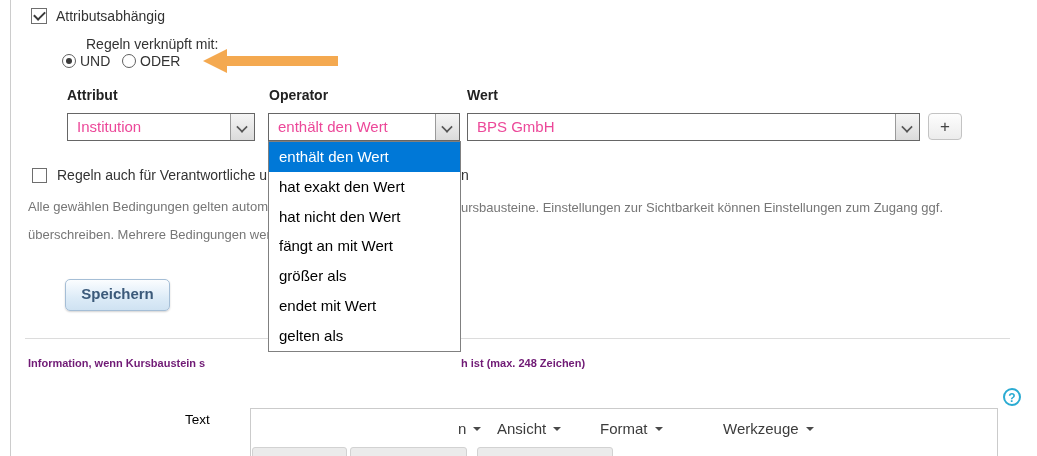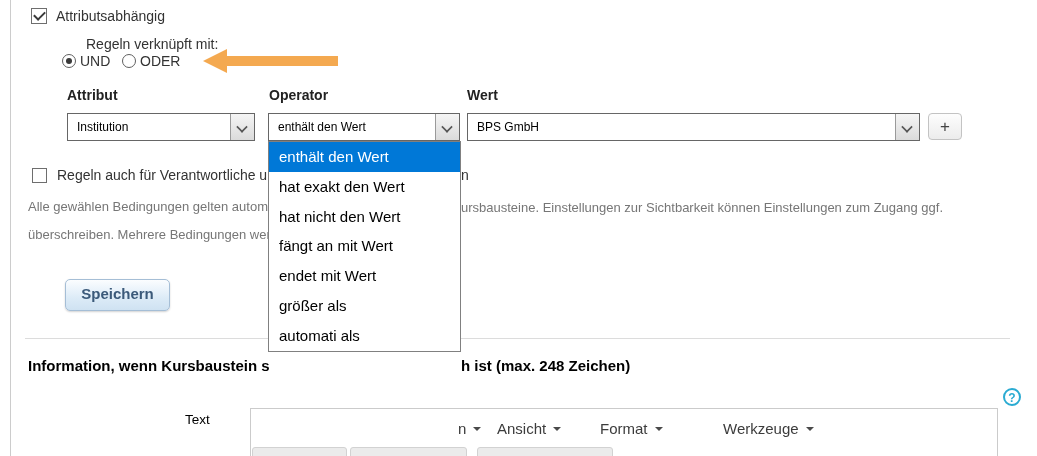--- a/index.html
+++ b/index.html
@@ -21,21 +21,21 @@
   .lbl{font-size:14px;color:#333;white-space:nowrap;}
   .hdr{font-size:14px;font-weight:bold;color:#222;white-space:nowrap;}
 
   
   .arrow-head{width:0;height:0;border-top:12px solid transparent;border-bottom:12px solid transparent;
               border-right:24px solid #f4a950;}
   .arrow-tail{background:#f4a950;height:10px;width:112px;}
 
   
   .select{height:28px;background:#fff;border:1px solid #666;box-sizing:border-box;}
-  .select .val{position:absolute;left:9px;top:0;line-height:26px;font-size:12px;color:#000000;white-space:nowrap;}
+  .select .val{position:absolute;left:9px;top:0;line-height:26px;font-size:15px;color:#ec4899;white-space:nowrap;}
   .chev-cell{position:absolute;right:0;top:0;bottom:0;width:23px;border-left:1px solid #9a9a9a;
              background:linear-gradient(#f5f5f5,#dbdbdb);}
   .chev{position:absolute;left:6px;top:8px;width:8px;height:8px;
         border-right:2px solid #555;border-bottom:2px solid #555;transform:rotate(45deg) scale(.8);}
 
   .plus-btn{width:34px;height:27px;border:1px solid #c3c3c3;border-radius:4px;
             background:linear-gradient(#fdfdfd,#ececec);font-size:17px;color:#444;
             text-align:center;line-height:25px;box-sizing:border-box;cursor:pointer;}
 
   
@@ -47,21 +47,21 @@
 
   .note{font-size:13px;color:#767676;white-space:nowrap;}
 
   .save-btn{width:103px;height:30px;border:1px solid #a5bed6;border-radius:5px;
             background:linear-gradient(#fbfdff,#dcebf7 60%,#cfe2f2);
             box-shadow:0 1px 2px rgba(0,0,0,.18);
             color:#3b5a7a;font-weight:bold;font-size:15px;text-align:center;line-height:28px;cursor:pointer;}
 
   .divider{left:25px;top:338px;width:985px;height:1px;background:#dcdcdc;}
 
-  .heading{font-size:15px;font-weight:bold;color:#000000;white-space:nowrap;}
+  .heading{font-size:11px;font-weight:bold;color:#701a75;white-space:nowrap;}
 
   .help-circle{width:18px;height:18px;border:2px solid #2aabd2;border-radius:50%;
                color:#2aabd2;font-weight:bold;font-size:12px;text-align:center;line-height:17px;
                box-sizing:border-box;cursor:pointer;background:#fff;}
 
   .editor-box{left:250px;top:408px;width:748px;height:60px;background:#fff;
               border:1px solid #cbcbcb;box-sizing:border-box;}
   .menu-item{position:absolute;top:420px;display:flex;align-items:center;gap:7px;
              font-size:15px;color:#3c3c3c;cursor:pointer;white-space:nowrap;}
   .caret{width:0;height:0;border-left:4px solid transparent;border-right:4px solid transparent;
@@ -161,18 +161,18 @@
 
   <div class="btn-group" style="left:252px;width:95px;"></div>
   <div class="btn-group" style="left:350px;width:117px;"></div>
   <div class="btn-group" style="left:477px;width:136px;"></div>
 
   <div class="abs dropdown">
     <div class="dd-item selected">enthält den Wert</div>
     <div class="dd-item">hat exakt den Wert</div>
     <div class="dd-item">hat nicht den Wert</div>
     <div class="dd-item">fängt an mit Wert</div>
+    <div class="dd-item">größer als</div>
     <div class="dd-item">endet mit Wert</div>
-    <div class="dd-item">größer als</div>
-    <div class="dd-item">automati als</div>
+    <div class="dd-item">gelten als</div>
   </div>
 
 </div>
 
 </body></html>

